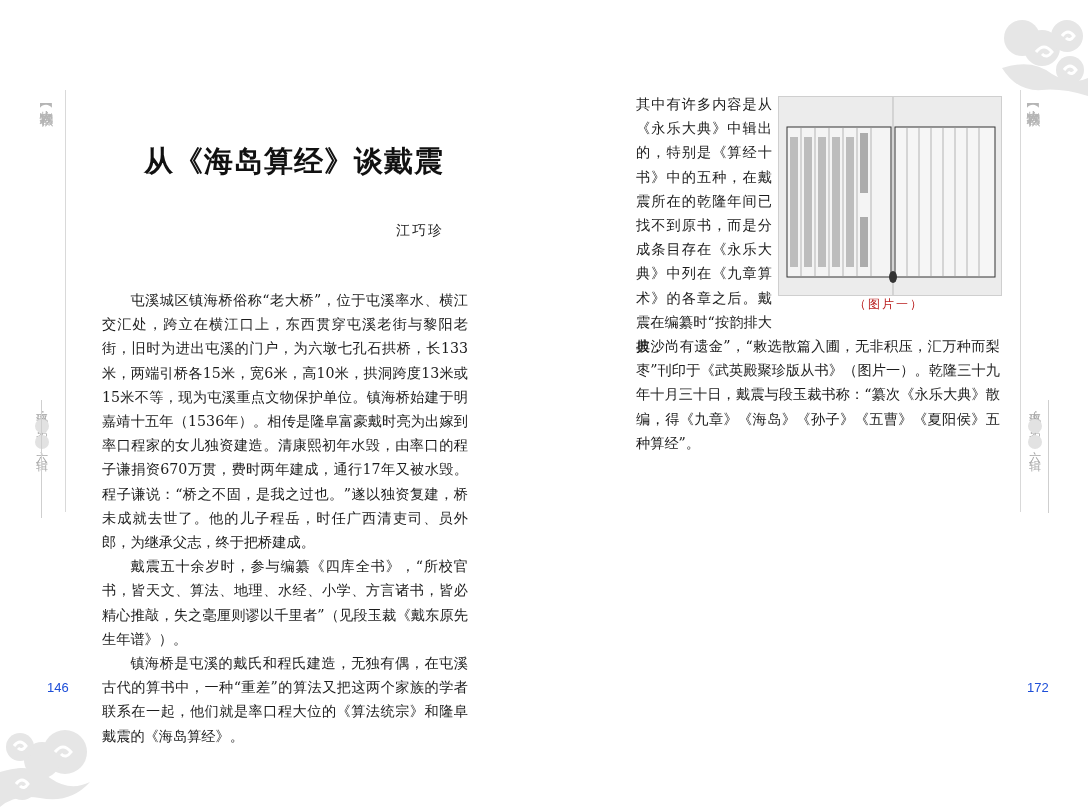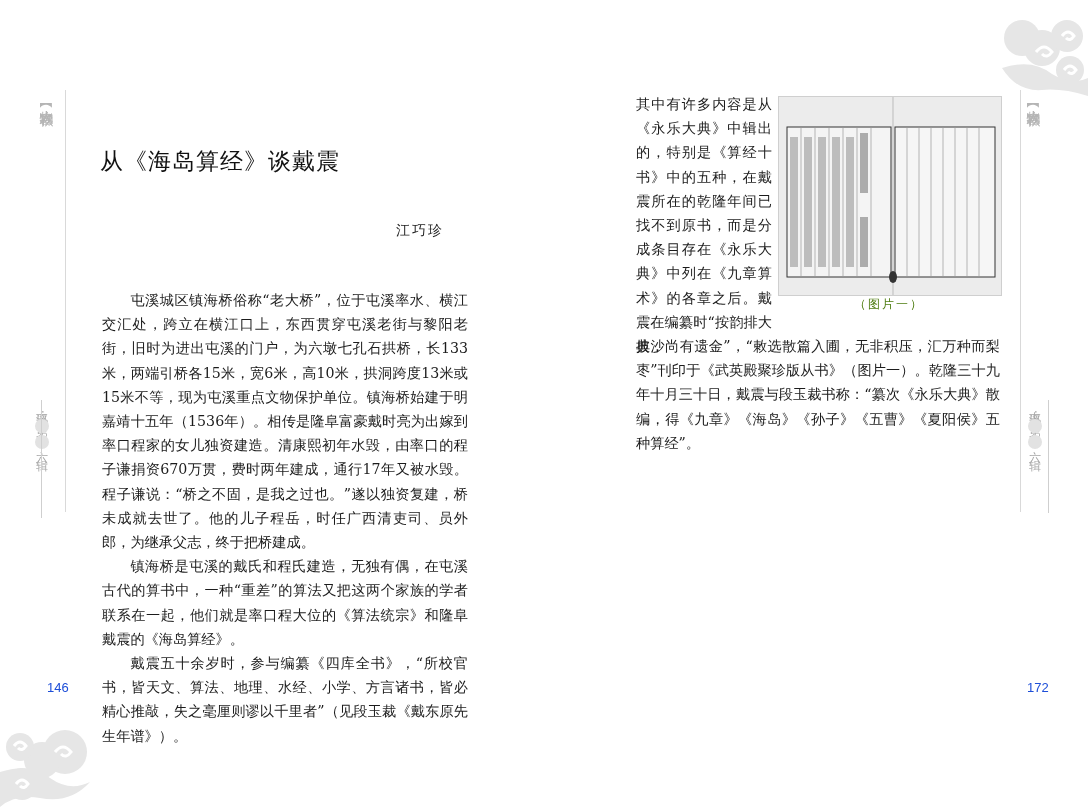--- a/index.html
+++ b/index.html
@@ -27,41 +27,41 @@
     writing-mode: vertical-rl; letter-spacing: 2px; font-family: "DejaVu Sans", sans-serif;
   }
   .series-tab .circ {
     display: inline-block; background: #e2e2e2; border-radius: 50%;
     width: 14px; height: 14px; line-height: 14px; text-align: center; margin: 1px 0;
   }
   .vline { position: absolute; width: 1px; background: #d9d9d9; }
   .vline.thin { background: #cfcfcf; }
 
   .title {
-    position: absolute; left: 100px; width: 344px; text-align: left;
-    font-size: 23px; font-weight: normal; line-height: 36px; color: #111; letter-spacing: 1px;
+    position: absolute; left: 100px; width: 344px; text-align: right;
+    font-size: 29px; font-weight: bold; line-height: 36px; color: #111; letter-spacing: 1px;
   }
   .author {
     position: absolute; left: 100px; width: 344px; text-align: right;
     font-size: 14px; color: #222; letter-spacing: 2px;
   }
   .body-text {
     position: absolute; font-size: 14.2px; line-height: 24.2px; color: #1c1c1c;
     text-align: justify;
   }
   .body-text p { margin: 0; text-indent: 2em; }
   .body-text p.cont { text-indent: 0; }
 
   .figure {
     position: absolute; left: 234px; top: 96px; width: 222px; height: 198px;
     background: #e9e9e9; border: 1px solid #cfcfcf;
   }
   .figure-caption {
     position: absolute; left: 234px; top: 296px; width: 222px; text-align: center;
-    font-size: 12px; color: #4d7c0f; letter-spacing: 2px;
+    font-size: 12px; color: #b91c1c; letter-spacing: 2px;
   }
   .page-num { position: absolute; font-size: 13px; color: #1d4ed8; font-family: Liberation Sans, sans-serif; }
 </style>
 </head>
 <body>
 
 <div class="page page-left">
 
   <div class="cloud" style="left:0;top:712px;">
     <svg width="95" height="100" viewBox="0 0 95 100">
@@ -86,22 +86,22 @@
   <div class="series-tab" style="left:35px;top:402px;">
     <span>屯溪文史·第</span><span class="circ">十</span><span class="circ">六</span><span>辑</span>
   </div>
   <div class="vline thin" style="left:41px;top:400px;height:118px;"></div>
 
   <div class="title" style="top:143px;">从《海岛算经》谈戴震</div>
   <div class="author" style="top:222px;">江巧珍</div>
 
   <div class="body-text" style="left:102px;top:288px;width:366px;">
     <p>屯溪城区镇海桥俗称“老大桥”，位于屯溪率水、横江交汇处，跨立在横江口上，东西贯穿屯溪老街与黎阳老街，旧时为进出屯溪的门户，为六墩七孔石拱桥，长133米，两端引桥各15米，宽6米，高10米，拱洞跨度13米或15米不等，现为屯溪重点文物保护单位。镇海桥始建于明嘉靖十五年（1536年）。相传是隆阜富豪戴时亮为出嫁到率口程家的女儿独资建造。清康熙初年水毁，由率口的程子谦捐资670万贯，费时两年建成，通行17年又被水毁。程子谦说：“桥之不固，是我之过也。”遂以独资复建，桥未成就去世了。他的儿子程岳，时任广西清吏司、员外郎，为继承父志，终于把桥建成。</p>
+    <p>戴震五十余岁时，参与编纂《四库全书》，“所校官书，皆天文、算法、地理、水经、小学、方言诸书，皆必精心推敲，失之毫厘则谬以千里者”（见段玉裁《戴东原先生年谱》）。</p>
     <p>镇海桥是屯溪的戴氏和程氏建造，无独有偶，在屯溪古代的算书中，一种“重差”的算法又把这两个家族的学者联系在一起，他们就是率口程大位的《算法统宗》和隆阜戴震的《海岛算经》。</p>
-    <p>戴震五十余岁时，参与编纂《四库全书》，“所校官书，皆天文、算法、地理、水经、小学、方言诸书，皆必精心推敲，失之毫厘则谬以千里者”（见段玉裁《戴东原先生年谱》）。</p>
   </div>
 
   <div class="page-num" style="left:47px;top:680px;">146</div>
 </div>
 
 <div class="page page-right">
 
   <div class="cloud" style="left:448px;top:8px;">
     <svg width="96" height="88" viewBox="0 0 96 88">
       <g fill="#e6e6e6">

